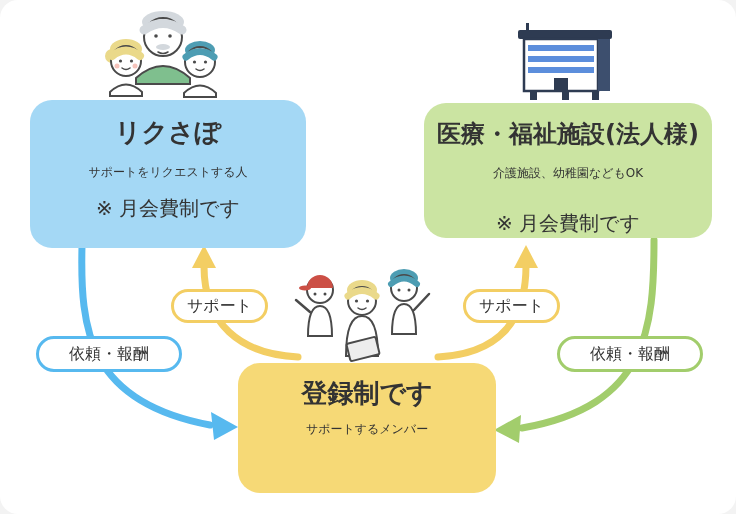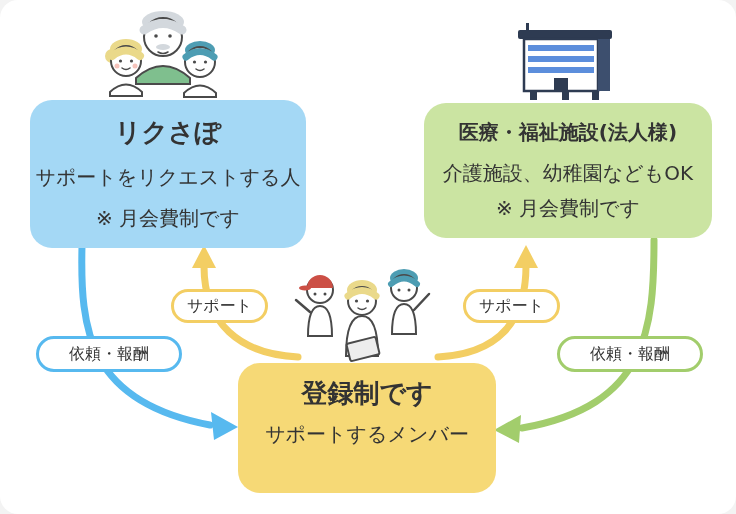--- a/index.html
+++ b/index.html
@@ -29,38 +29,38 @@
   .illus-family   { left: 88px;  top: 4px;   width: 150px; height: 100px; }
   .illus-building { left: 512px; top: 20px;  width: 110px; height: 85px; }
   .illus-members  { left: 282px; top: 254px; width: 160px; height: 115px; }
 
   .box {
     position: absolute; z-index: 3;
     border-radius: 22px;
     text-align: center;
   }
   .box-title { font-weight: bold; line-height: 1.15; }
-  .box-sub   { font-size: 20px; text-align: center; }
+  .box-sub   { font-size: 12px; text-align: center; }
   .box-note  { font-size: 20px; }
 
   .box-blue {
     left: 30px; top: 100px; width: 276px; height: 148px;
     background: var(--box-blue, #A4D8F5);
     padding-top: 18px;
   }
   .box-blue .box-title { font-size: 26px; margin-bottom: 16px; }
   .box-blue .box-sub   { margin-bottom: 14px; }
 
   .box-green {
     left: 424px; top: 103px; width: 288px; height: 135px;
     background: var(--box-green, #CBE4A2);
     padding-top: 18px;
   }
-  .box-green .box-title { font-size: 20px; margin-bottom: 16px; }
-  .box-green .box-sub   { margin-bottom: 8px; }
+  .box-green .box-title { font-size: 24px; margin-bottom: 16px; }
+  .box-green .box-sub   { margin-bottom: 28px; }
 
   .box-yellow {
     left: 238px; top: 363px; width: 258px; height: 130px;
     background: var(--box-yellow, #F6D976);
     padding-top: 16px;
   }
   .box-yellow .box-title { font-size: 26px; margin-bottom: 12px; }
   .box-yellow .box-sub   { margin-bottom: 12px; }
 
   .pill {

